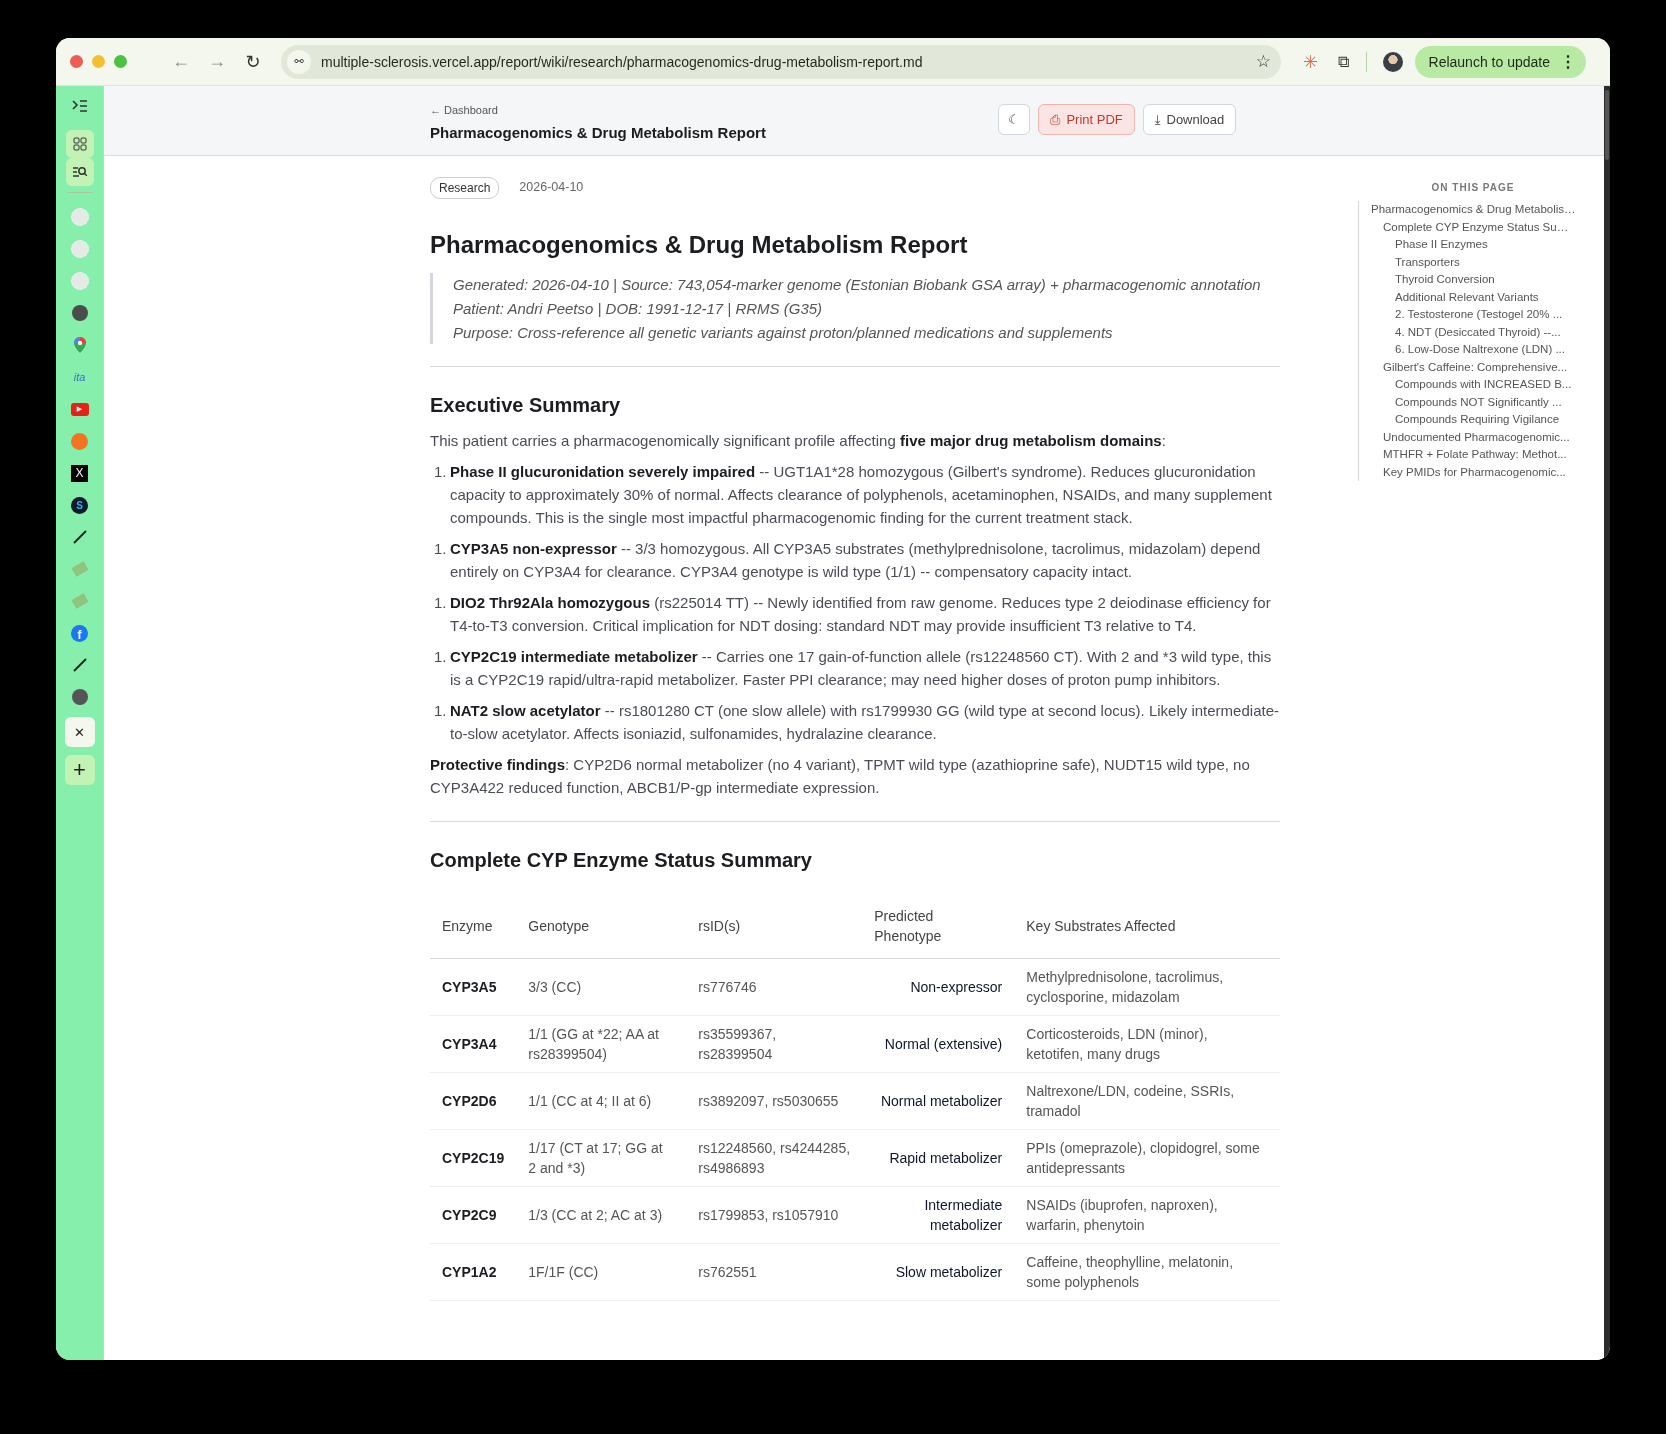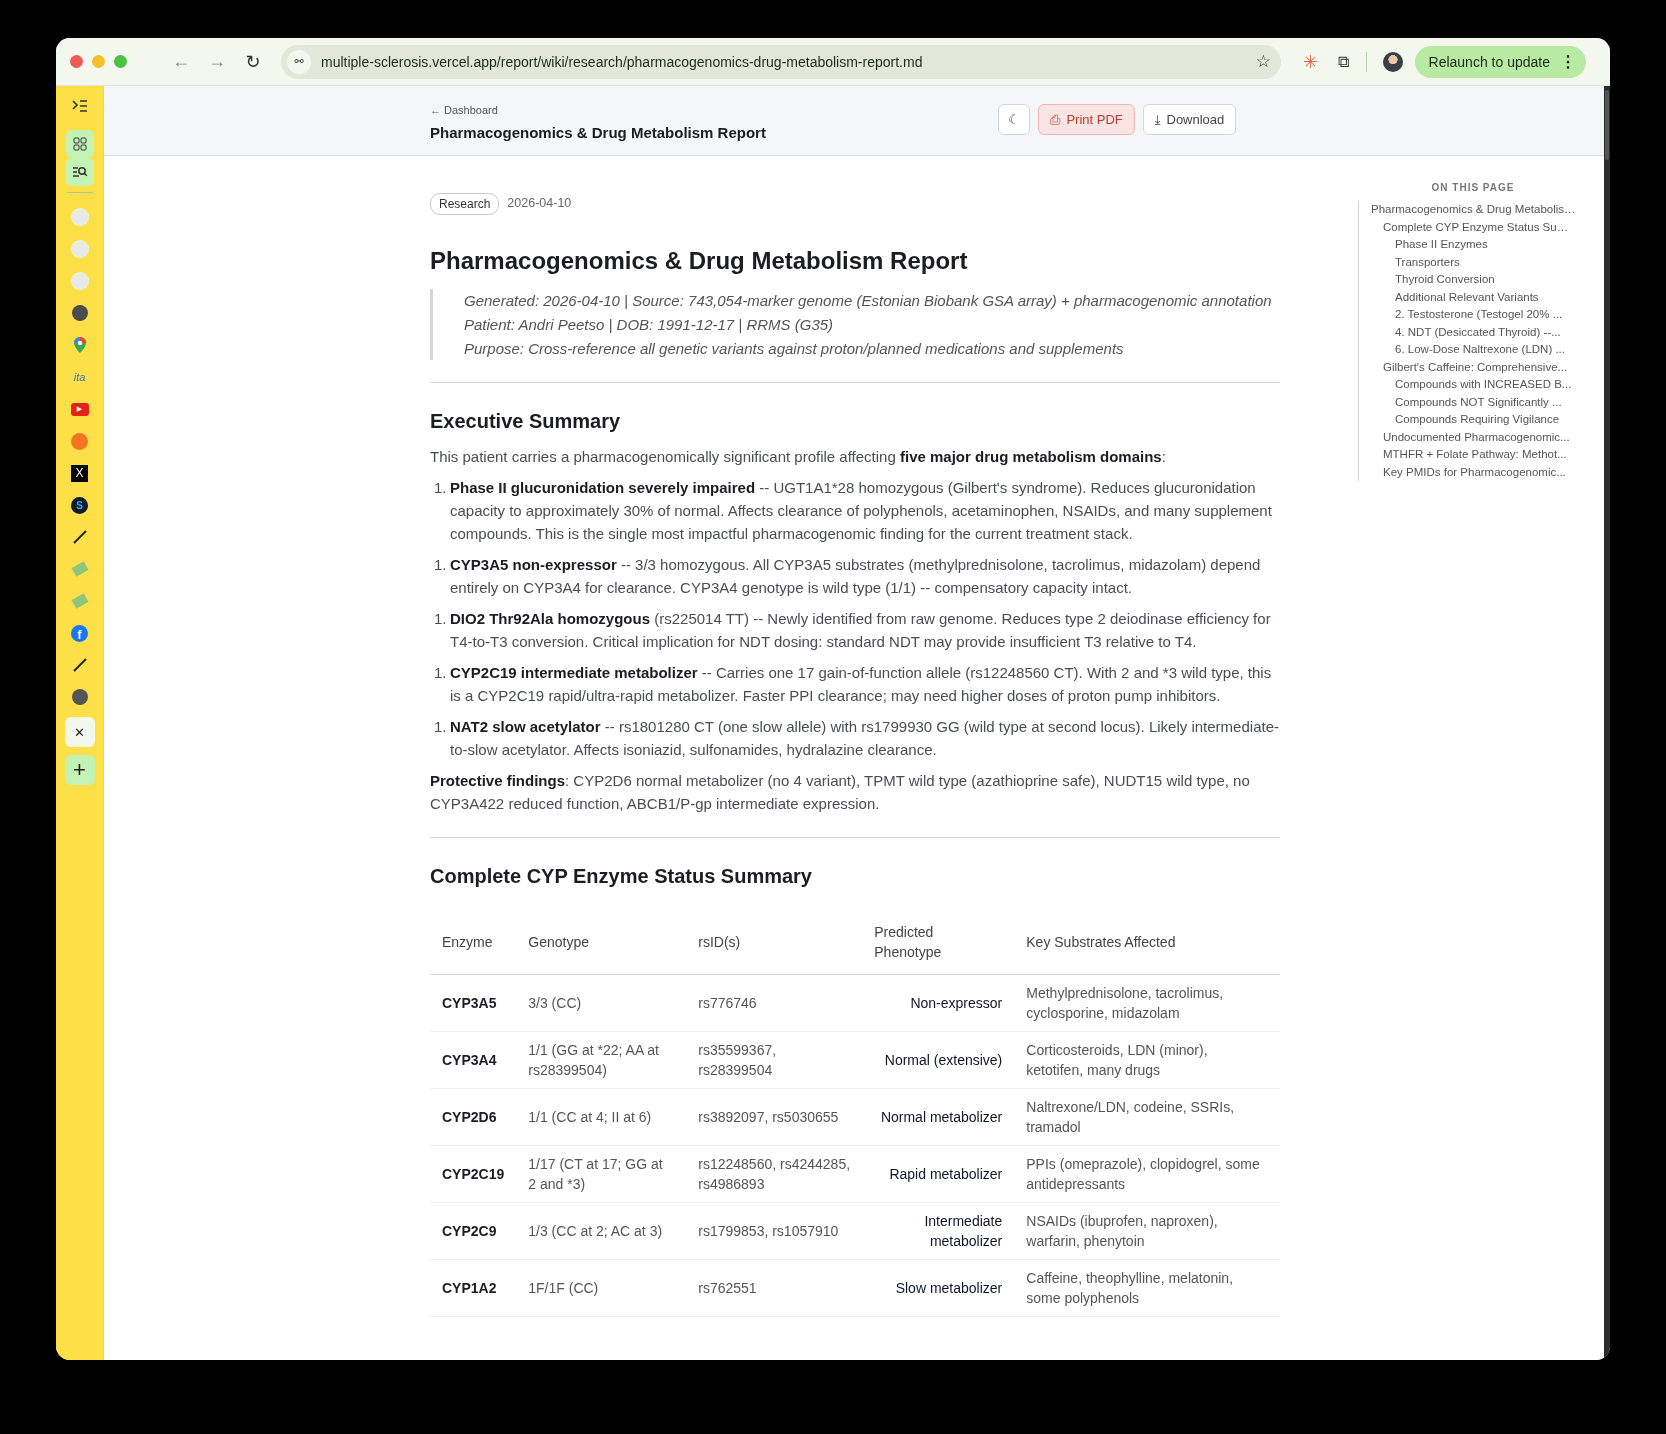--- a/index.html
+++ b/index.html
@@ -16,44 +16,44 @@
   .omni-tune { width: 24px; height: 24px; border-radius: 50%; background: #f4f7ee; display: flex; align-items: center; justify-content: center; font-size: 11px; color: #333; }
   .omni-url { margin-left: 10px; font-size: 14px; color: #1f2a1c; flex: 1; white-space: nowrap; }
   .star { font-size: 17px; color: #333; }
   .ext { margin-left: 22px; font-size: 18px; color: #e26a4a; }
   .puzzle { margin-left: 20px; font-size: 16px; color: #333; }
   .sep { width: 1px; height: 20px; background: #b9d3a8; margin-left: 16px; }
   .avatar { margin-left: 16px; width: 20px; height: 20px; border-radius: 50%; background: radial-gradient(circle at 50% 38%, #e8c7a8 0 28%, #3a3e45 30%); }
   .relaunch { margin-left: 12px; height: 32px; border-radius: 16px; background: #b9eaa4; display: flex; align-items: center; padding: 0 10px 0 14px; font-size: 14px; color: #1c2a17; gap: 10px; }
   .kebab { font-weight: bold; font-size: 16px; }
   
-  .sidebar { position: absolute; left: 0; top: 48px; width: 48px; bottom: 0; background: #fde047; border-right: 1px solid #c5d7bd; display: flex; flex-direction: column; align-items: center; }
+  .sidebar { position: absolute; left: 0; top: 48px; width: 48px; bottom: 0; background: #86efac; border-right: 1px solid #c5d7bd; display: flex; flex-direction: column; align-items: center; }
   .sb-item { width: 28px; height: 28px; display: flex; align-items: center; justify-content: center; font-size: 14px; margin-top: 4px; border-radius: 6px; }
   .sb-active { background: #c3f3b4; }
   .sb-line { width: 26px; height: 1px; background: #a9c99a; margin: 6px 0; }
   .sb-dot { width: 18px; height: 18px; border-radius: 50%; background: #e6eae4; border: 1px dashed #f5f5f5; }
   .sb-globe { width: 16px; height: 16px; border-radius: 50%; background: #4a4d4a; }
   
   .main { position: absolute; left: 48px; top: 48px; right: 6px; bottom: 0; background: #ffffff; }
   .scrollbar { position: absolute; right: 0; top: 48px; width: 6px; bottom: 0; background: #2a2c2a; }
   .scroll-thumb { position: absolute; left: 1px; top: 4px; width: 4px; height: 70px; background: #555; border-radius: 2px; }
   .page-header { position: absolute; left: 0; top: 0; right: 0; height: 70px; background: #f5f6f7; border-bottom: 1px solid #d9dce0; }
   .back-link { position: absolute; left: 326px; top: 18px; font-size: 11px; color: #555; }
   .header-title { position: absolute; left: 326px; top: 38px; font-size: 15px; font-weight: bold; color: #1b1d21; }
   .hdr-btns { position: absolute; left: 894px; top: 18px; display: flex; gap: 8px; }
   .btn { height: 31px; border: 1px solid #d3d6dc; border-radius: 6px; background: #fff; display: flex; align-items: center; padding: 0 11px; font-size: 13px; color: #444; gap: 6px; }
   .btn-theme { width: 32px; padding: 0; justify-content: center; }
   .btn-print { background: #fbe5e4; border-color: #efb5b1; color: #c0392b; }
   
   .content { position: absolute; left: 326px; top: 90px; width: 850px; color: #4a4d55; font-size: 15px; line-height: 23px; }
-  .meta { display: flex; align-items: center; gap: 8px; margin-top: 16px; }
+  .meta { display: flex; align-items: center; gap: 20px; margin-top: 0; }
   .tag { border: 1px solid #c9ccd2; border-radius: 10px; padding: 1px 8px; font-size: 12px; line-height: 18px; color: #333; }
   .date { font-size: 12.5px; color: #666; }
   h1 { font-size: 24px; color: #1b1d21; margin-top: 30px; line-height: 32px; }
-  blockquote { border-left: 3px solid #d3d6dc; padding-left: 31px; margin-top: 12px; font-style: italic; color: #555; font-size: 15px; line-height: 23px; }
+  blockquote { border-left: 3px solid #d3d6dc; padding-left: 20px; margin-top: 12px; font-style: italic; color: #555; font-size: 15px; line-height: 23px; }
   blockquote p { margin-bottom: 1px; }
   hr { border: none; border-top: 1px solid #d3d6dc; margin: 22px 0 24px; }
   h2 { font-size: 20px; color: #1b1d21; line-height: 28px; }
   .intro { margin-top: 10px; }
   b, strong { color: #1b1d21; }
   .list { margin-top: 8px; }
   .li { display: flex; margin-bottom: 8px; }
   .li-num { width: 20px; flex: none; padding-left: 4px; }
   .li-body { flex: 1; }
   .protective { margin-top: 0; }

